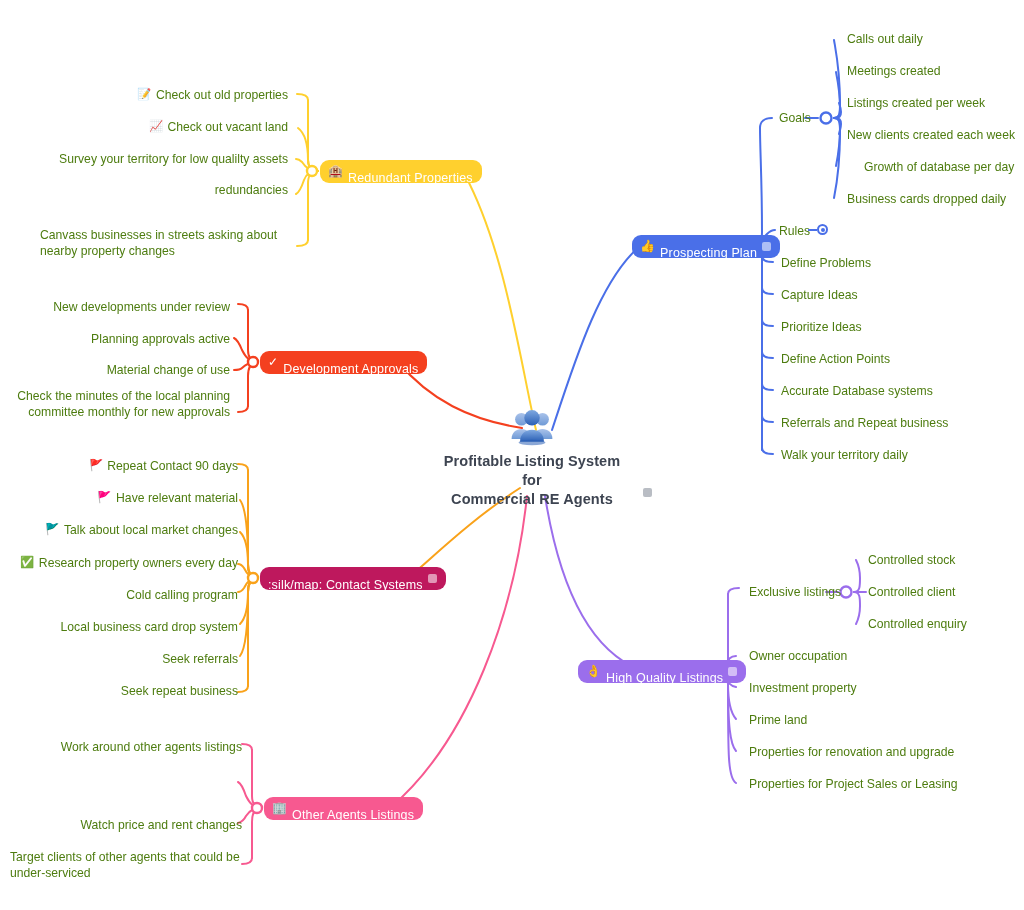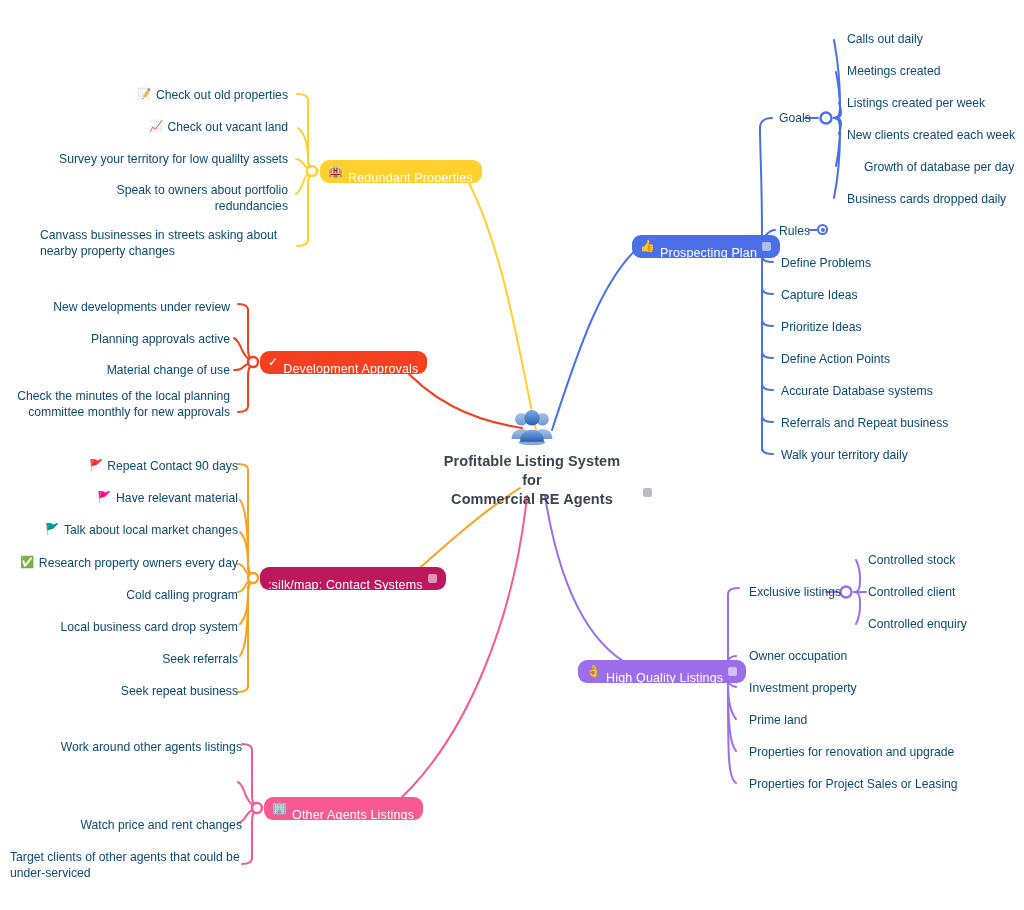--- a/index.html
+++ b/index.html
@@ -42,21 +42,21 @@
     box-sizing:border-box;
     height:23px;
     letter-spacing:.15px;
   }
   .node .emoji{font-size:12px;line-height:1;display:inline-block;}
   .node .lbl{line-height:1;margin-top:14px;}
 
   
   .leaf{
     position:absolute;
-    color:#0c4a6e;
+    color:#4d7c0f;
     font-size:12.2px;
     line-height:1.28;
     white-space:nowrap;
     display:flex;align-items:flex-start;gap:4px;
   }
   .leaf.right{text-align:left;}
   .leaf.left{text-align:right;justify-content:flex-end;}
   .leaf .txt{display:block;}
 
   
@@ -278,21 +278,20 @@
     <span class="txt">Check out old properties</span>
     </div>
   <div class="leaf left" style="left:60px;top:120px;width:228px;">
     <span class="emo">📈</span>
     <span class="txt">Check out vacant land</span>
     </div>
   <div class="leaf left" style="left:40px;top:152px;width:248px;">
     <span class="txt">Survey your territory for low qualilty assets</span>
     </div>
   <div class="leaf left" style="left:40px;top:183px;width:248px;display:block;text-align:right;">
-    <span class="txt">Speak to owners about portfolio</span>
     <span class="txt">redundancies</span>
     </div>
   <div class="leaf left" style="left:40px;top:228px;width:248px;display:block;text-align:left;">
     <span class="txt">Canvass businesses in streets asking about</span>
     <span class="txt">nearby property changes</span>
     </div>
 
   <div class="node" style="left:260px;top:351px;background:#f4401f;">
     <span class="emoji">✓</span>
     <span class="lbl">Development Approvals</span>

